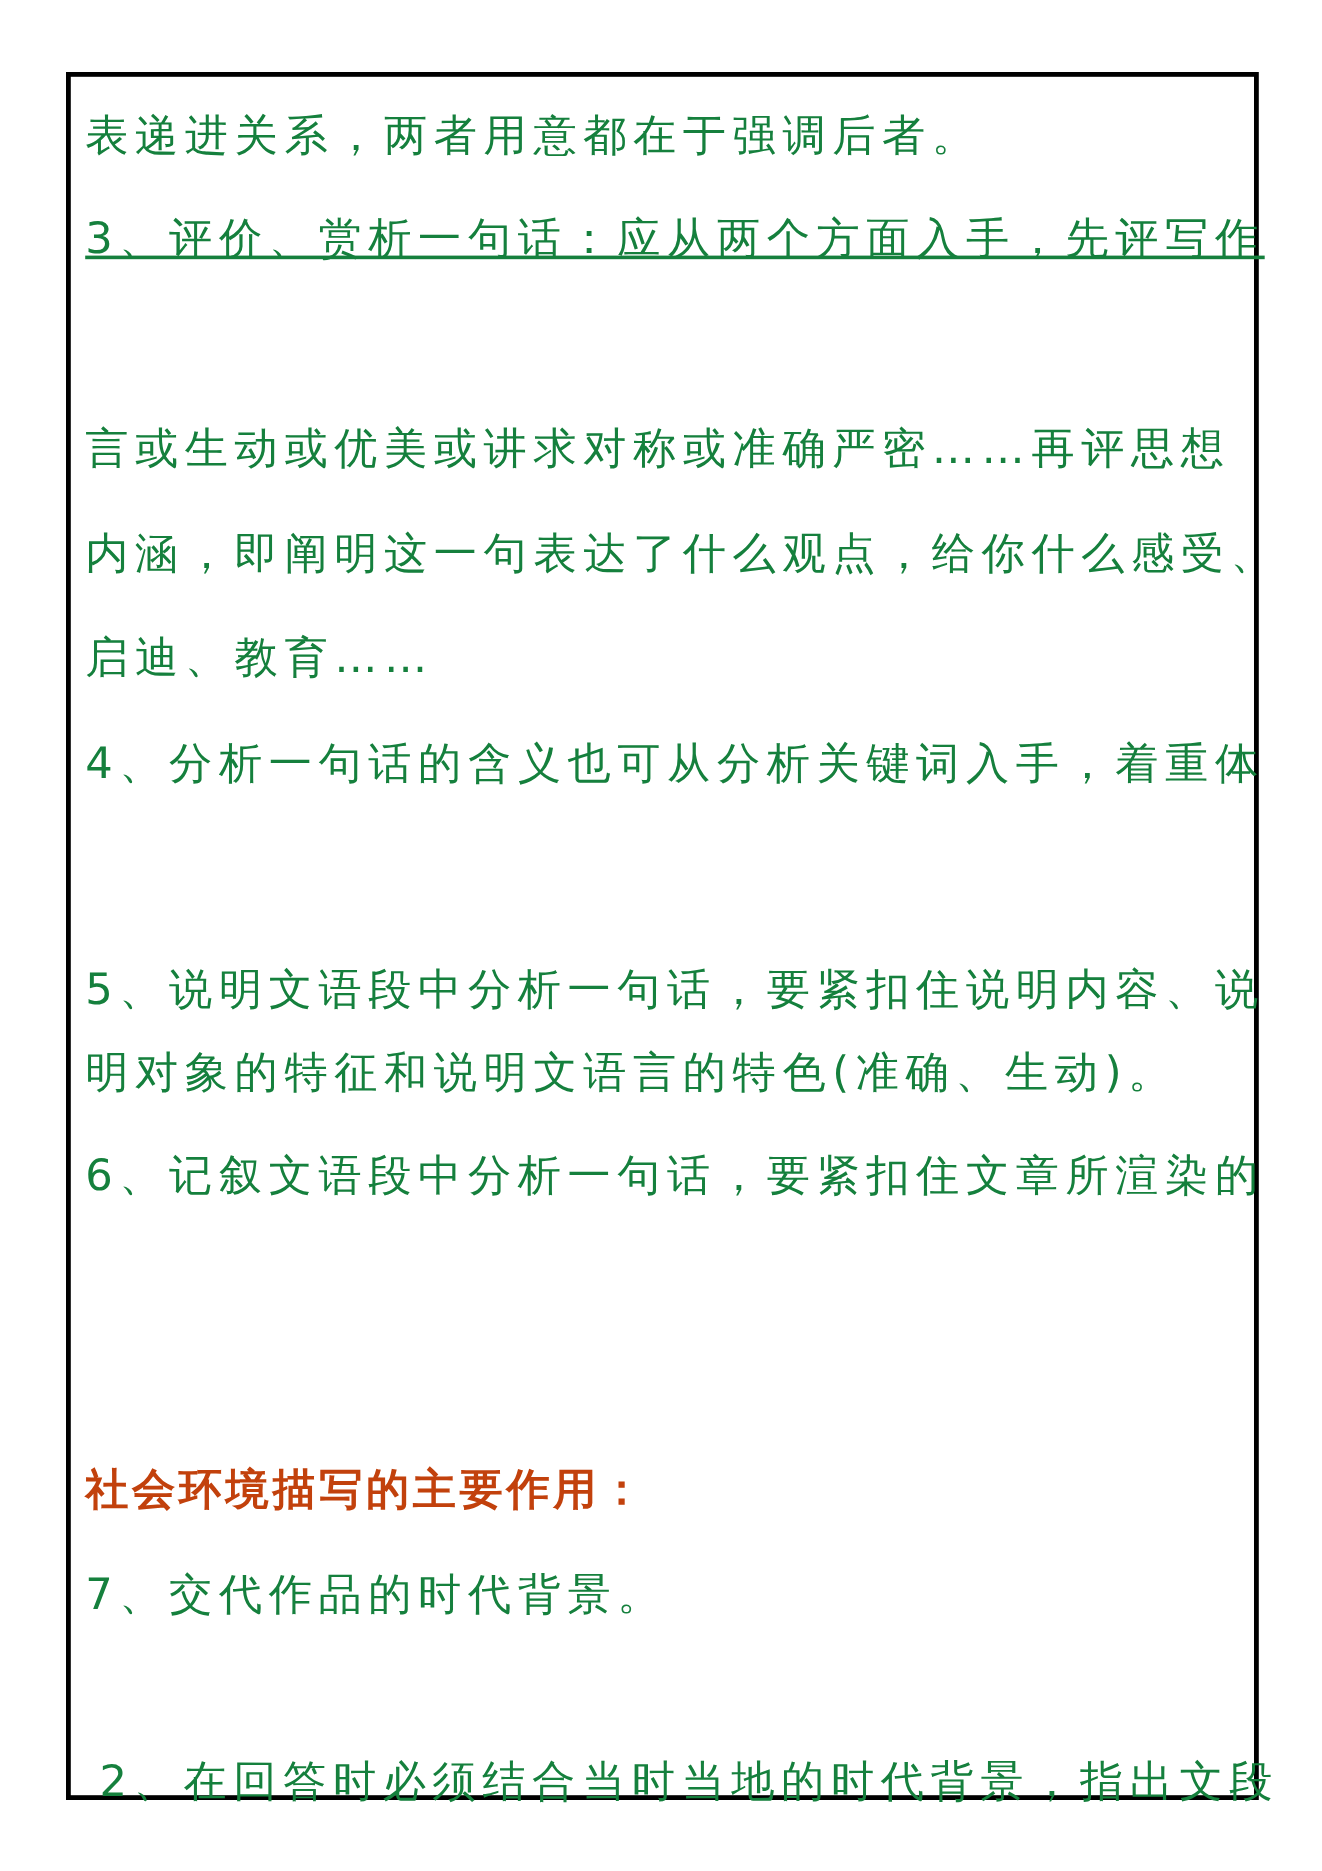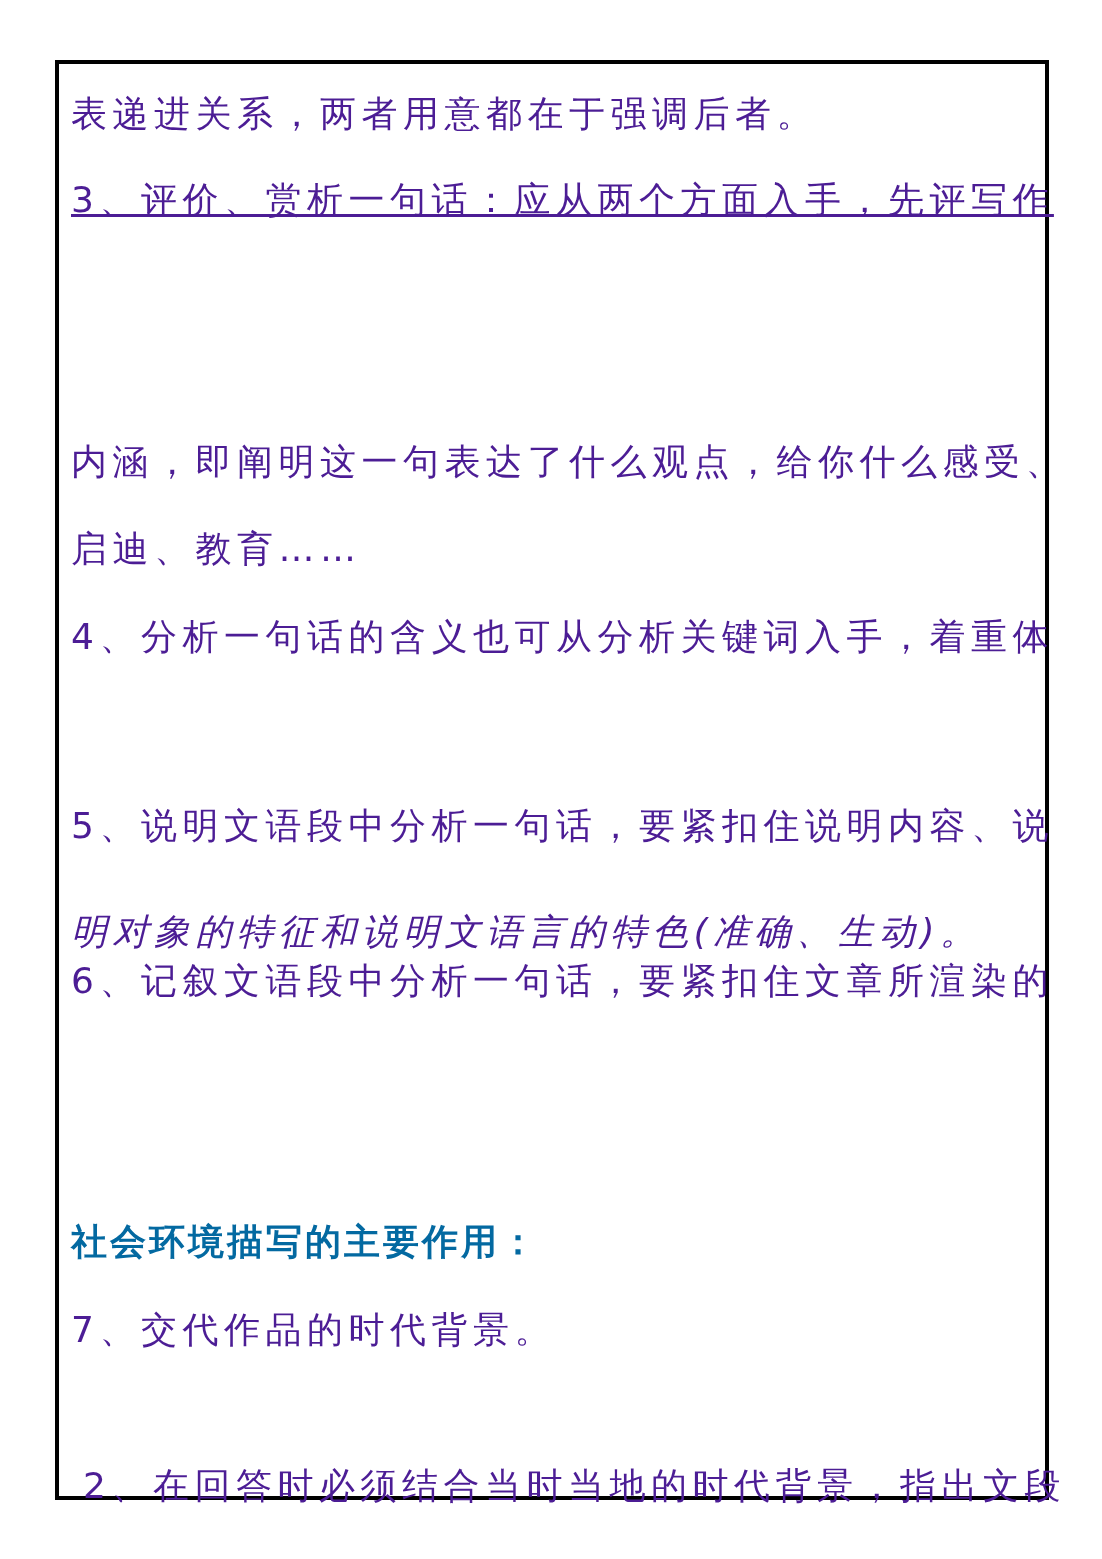--- a/index.html
+++ b/index.html
@@ -22,38 +22,39 @@
       height: 1432px;
       border: 4px solid #000000;
       background: #ffffff;
     }
     .line {
       position: absolute;
       left: 12px;
       white-space: nowrap;
       font-size: 36px;
       line-height: 44px;
-      color: #4c1d95;
+      color: #15803d;
       letter-spacing: 5.5px;
     }
     .heading {
-      color: #0369a1;
+      color: #c2410c;
       font-weight: bold;
       letter-spacing: 3px;
     }
   </style>
 </head>
 <body>
 
 <div class="frame">
   <div class="line" style="top:28px;">表递进关系，两者用意都在于强调后者。</div>
   <div class="line" style="top:114px;text-decoration:underline;">3、评价、赏析一句话：应从两个方面入手，先评写作</div>
+  <div class="line" style="top:289px;">言或生动或优美或讲求对称或准确严密……再评思想</div>
   <div class="line" style="top:463px;">启迪、教育……</div>
   <div class="line" style="top:376px;">内涵，即阐明这一句表达了什么观点，给你什么感受、</div>
   <div class="line" style="top:551px;">4、分析一句话的含义也可从分析关键词入手，着重体</div>
   <div class="line" style="top:740px;">5、说明文语段中分析一句话，要紧扣住说明内容、说</div>
-  <div class="line" style="top:846px;font-style:italic;">明对象的特征和说明文语言的特色(准确、生动)。</div>
+  <div class="line" style="top:809px;">明对象的特征和说明文语言的特色(准确、生动)。</div>
   <div class="line" style="top:895px;">6、记叙文语段中分析一句话，要紧扣住文章所渲染的</div>
 
   <div class="line heading" style="top:1156px;">社会环境描写的主要作用：</div>
   <div class="line" style="top:1244px;">7、交代作品的时代背景。</div>
   <div class="line" style="top:1400px;margin-left:12px;">2、在回答时必须结合当时当地的时代背景，指出文段</div>
 </div>
 
 </body></html>

